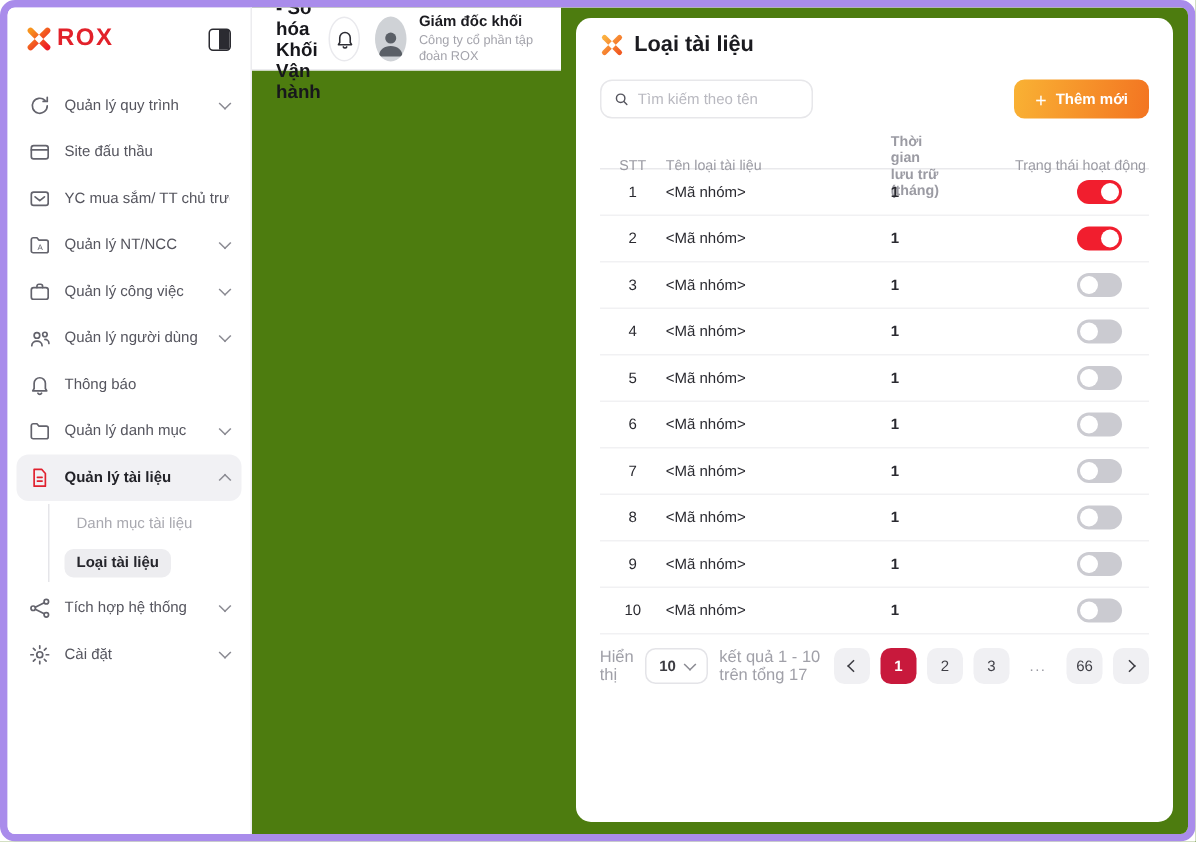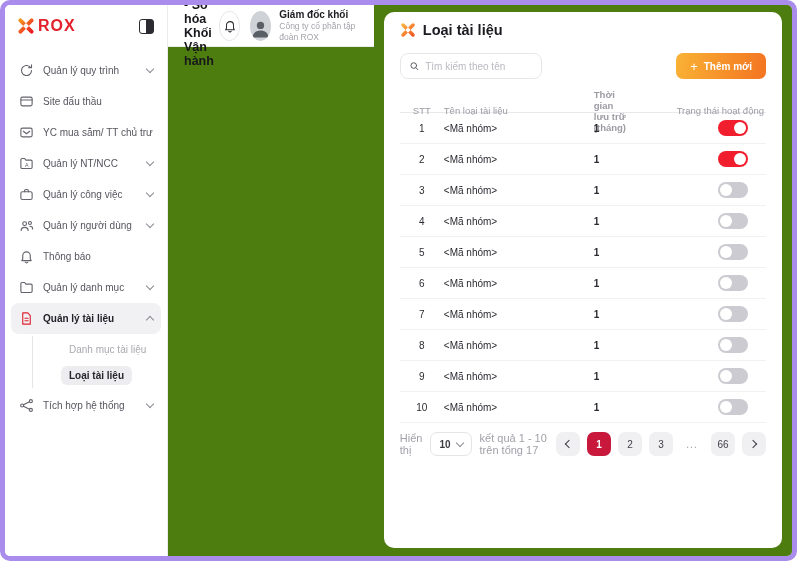--- a/index.html
+++ b/index.html
@@ -15,21 +15,21 @@
   .nav { padding:8px 6px 0 6px; }
   .nav-item { height:31px; display:flex; align-items:center; gap:9px; padding:0 8px; border-radius:8px; color:#5a5a63; cursor:pointer; }
   .nav-item .nicon { width:15px; height:15px; display:flex; color:#63636c; }
   .nav-item .nlabel { flex:1; font-size:10px; color:#55555e; white-space:nowrap; overflow:hidden; }
   .nav-item.active { background:#f1f1f4; }
   .nav-item.active .nicon { color:#e0212e; }
   .nav-item.active .nlabel { color:#222228; font-weight:700; }
   .chev { width:6px; height:6px; border-right:1.4px solid #8a8a92; border-bottom:1.4px solid #8a8a92; display:inline-block; }
   .chev.down { transform:rotate(45deg); margin-top:-3px; }
   .chev.up { transform:rotate(-135deg); margin-top:3px; }
-  .subnav { margin:2px 0 2px 21px; border-left:1px solid #e5e5e9; padding-left:28px; }
+  .subnav { margin:2px 0 2px 21px; border-left:1px solid #e5e5e9; padding-left:10px; }
   .sub-item { height:26px; display:flex; align-items:center; font-size:10px; color:#a9a9b0; cursor:pointer; }
   .sub-item .pill { padding:4px 8px; border-radius:6px; }
   .sub-item.active .pill { background:#ededf0; color:#26262c; font-weight:700; }
 
   
   .rightcol { flex:1; display:flex; background:#4d7c0f; min-width:0; }
   .topbar { height:42px; background:#fff; border-bottom:1px solid #ececef; display:flex; align-items:center; padding:0 12px 0 16px; }
   .topbar-title { font-size:12.5px; font-weight:700; color:#17171c; flex:1; }
   .bell-btn { width:30px; height:30px; border:1px solid #e9e9ed; border-radius:50%; display:flex; align-items:center; justify-content:center; color:#2c2c33; cursor:pointer; background:#fff; }
   .avatar { width:30px; height:30px; border-radius:50%; background:#cfd2d6; margin-left:10px; overflow:hidden; display:flex; align-items:flex-end; justify-content:center; }
@@ -224,20 +224,30 @@
               <circle cx="5" cy="12" r="2.4"></circle>
               <circle cx="19" cy="5" r="2.4"></circle>
               <circle cx="19" cy="19" r="2.4"></circle>
               <path d="M7.2 10.9 16.8 6.1M7.2 13.1l9.6 4.8"></path>
             </svg>
         </span>
         <span class="nlabel">Tích hợp hệ thống</span>
         <span class="chev down"></span>
       </div>
 
+      <div class="nav-item">
+        <span class="nicon">
+          <svg width="15" height="15" viewBox="0 0 24 24" fill="none" stroke="currentColor" stroke-width="1.8" stroke-linecap="round">
+              <circle cx="12" cy="12" r="3.2"></circle>
+              <path d="M12 2.5v2.6M12 18.9v2.6M2.5 12h2.6M18.9 12h2.6M5.2 5.2l1.9 1.9M16.9 16.9l1.9 1.9M18.8 5.2l-1.9 1.9M7.1 16.9l-1.9 1.9"></path>
+            </svg>
+        </span>
+        <span class="nlabel">Cài đặt</span>
+        <span class="chev down"></span>
+      </div>
 
     </nav>
   </aside>
 
   <div class="rightcol">
 
     <header class="topbar">
       <div class="topbar-title">BPM1 - Số hóa Khối Vận hành</div>
       <button class="bell-btn">
         <svg width="14" height="14" viewBox="0 0 24 24" fill="none" stroke="currentColor" stroke-width="1.8" stroke-linecap="round" stroke-linejoin="round">

